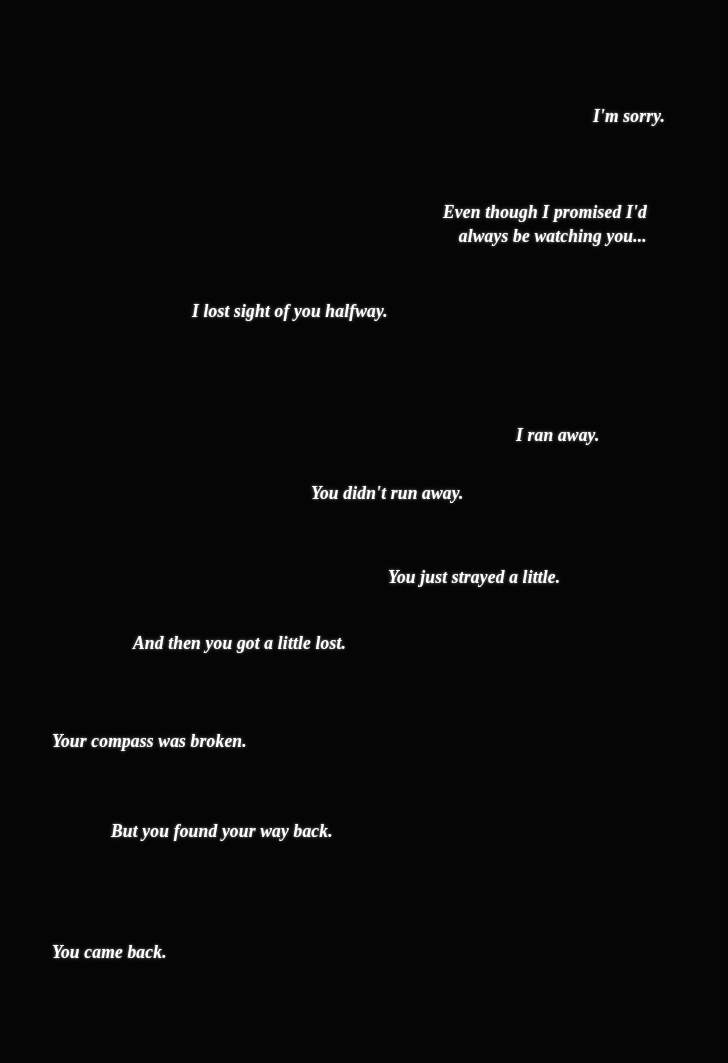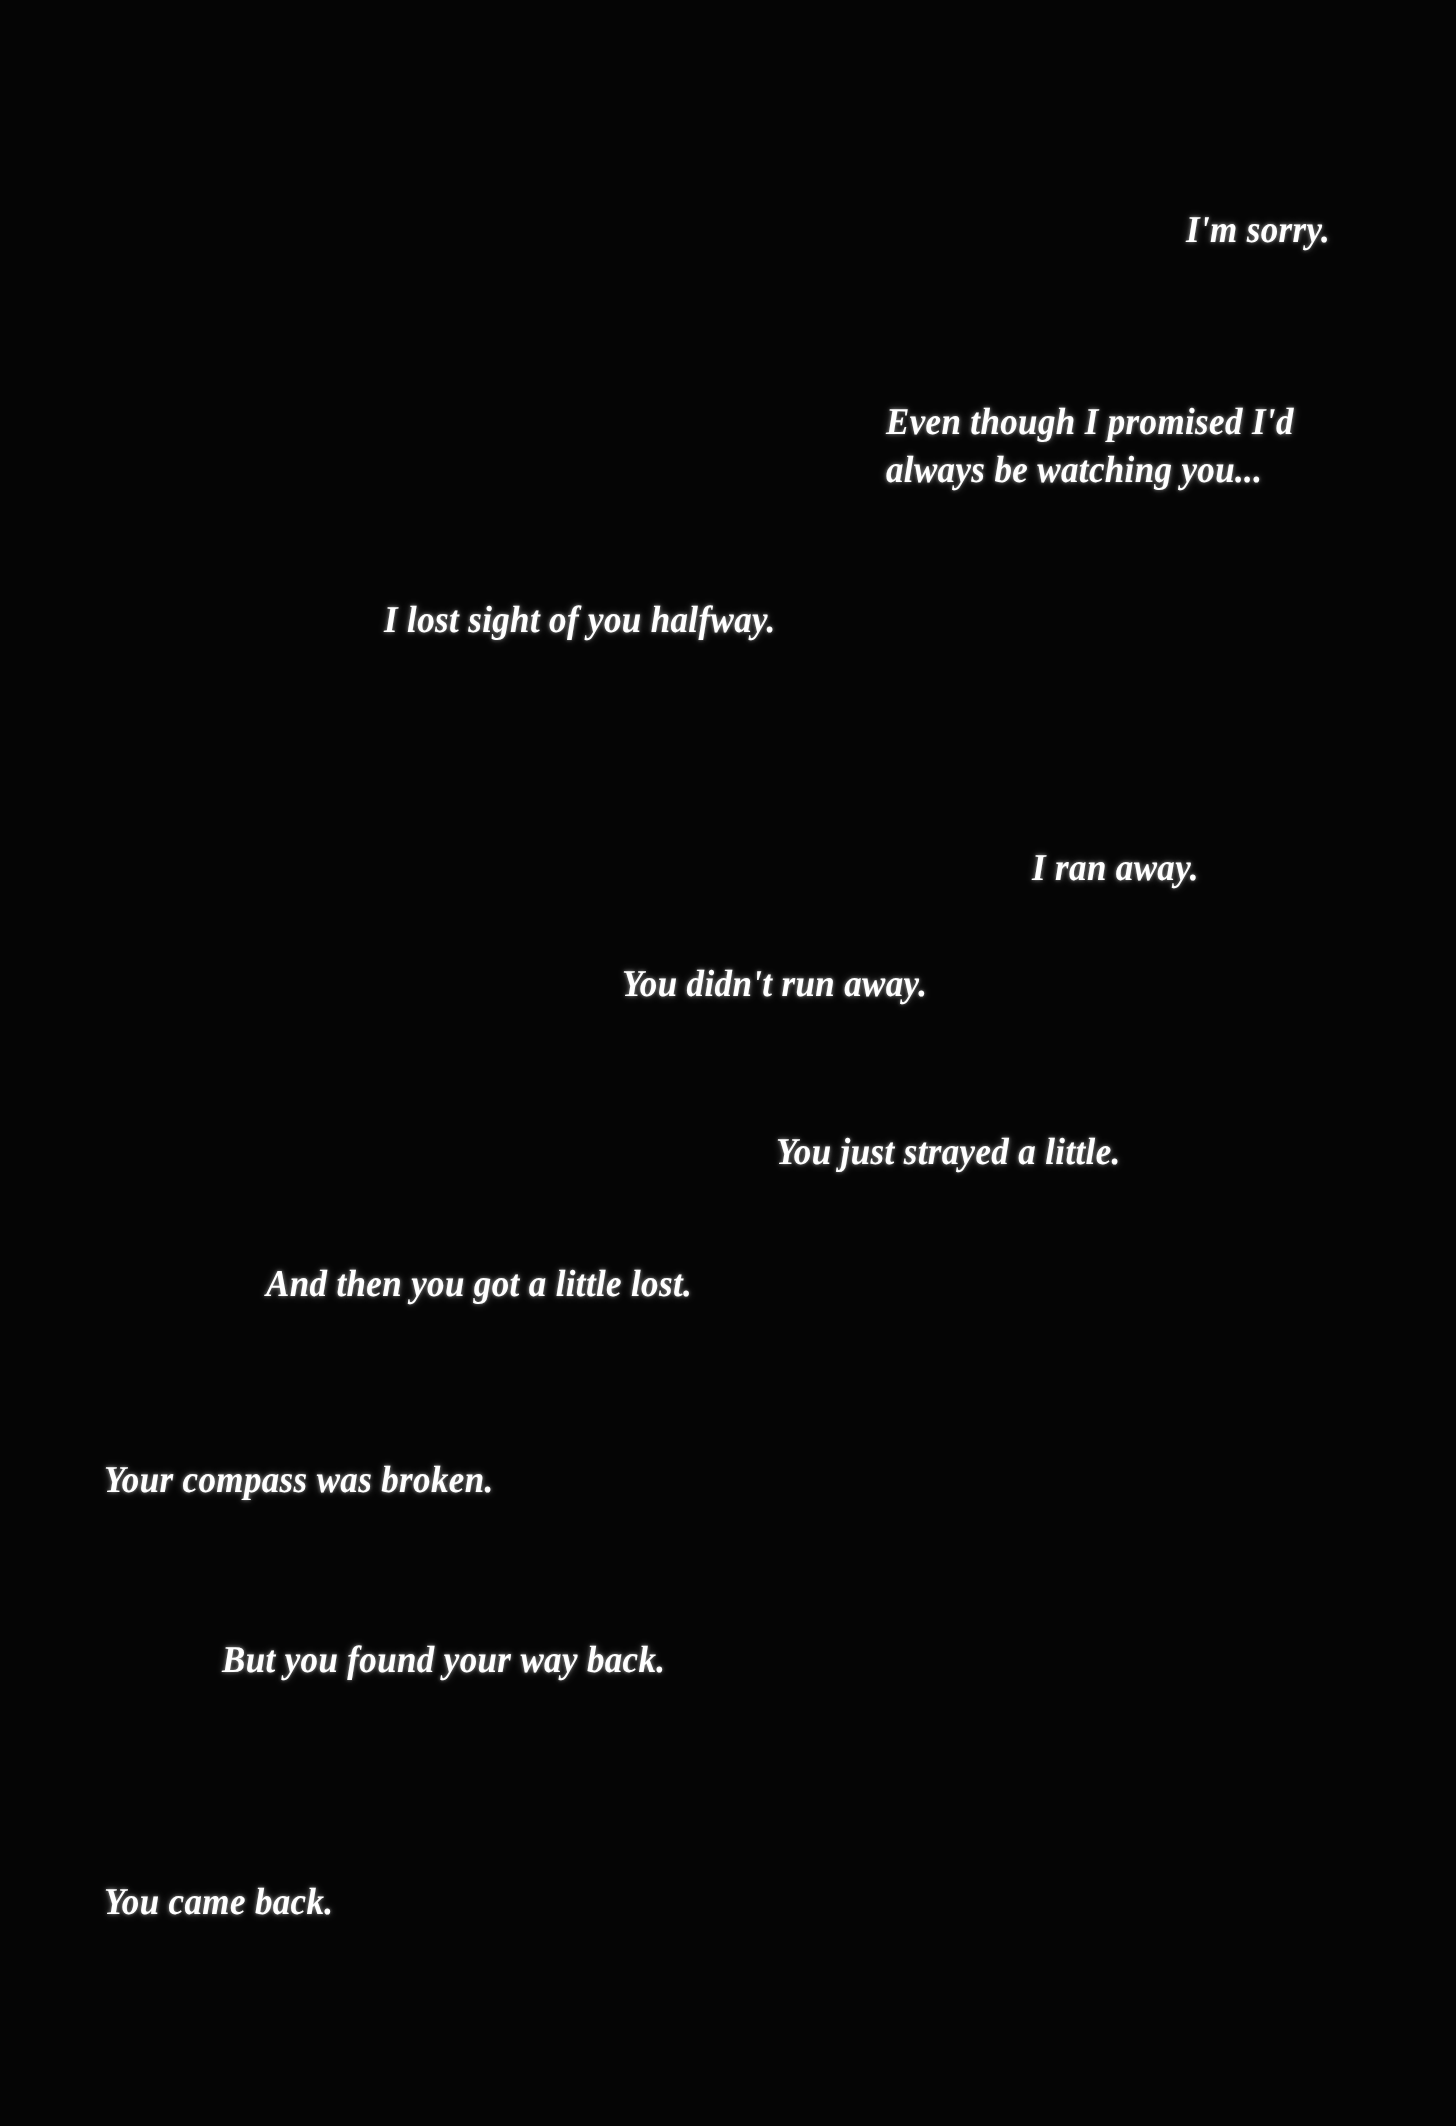--- a/index.html
+++ b/index.html
@@ -14,20 +14,21 @@
     overflow: hidden;
     font-family: "Liberation Serif", serif;
   }
   #panel {
     position: absolute;
     left: 0;
     top: 0;
     width: 728px;
     height: 1063px;
     background: #050505;
+    text-align: right;
   }
   .line {
     position: absolute;
     color: #ffffff;
     font-family: "Liberation Serif", serif;
     font-style: italic;
     font-weight: bold;
     font-size: 19px;
     line-height: 24px;
     letter-spacing: 0.2px;

